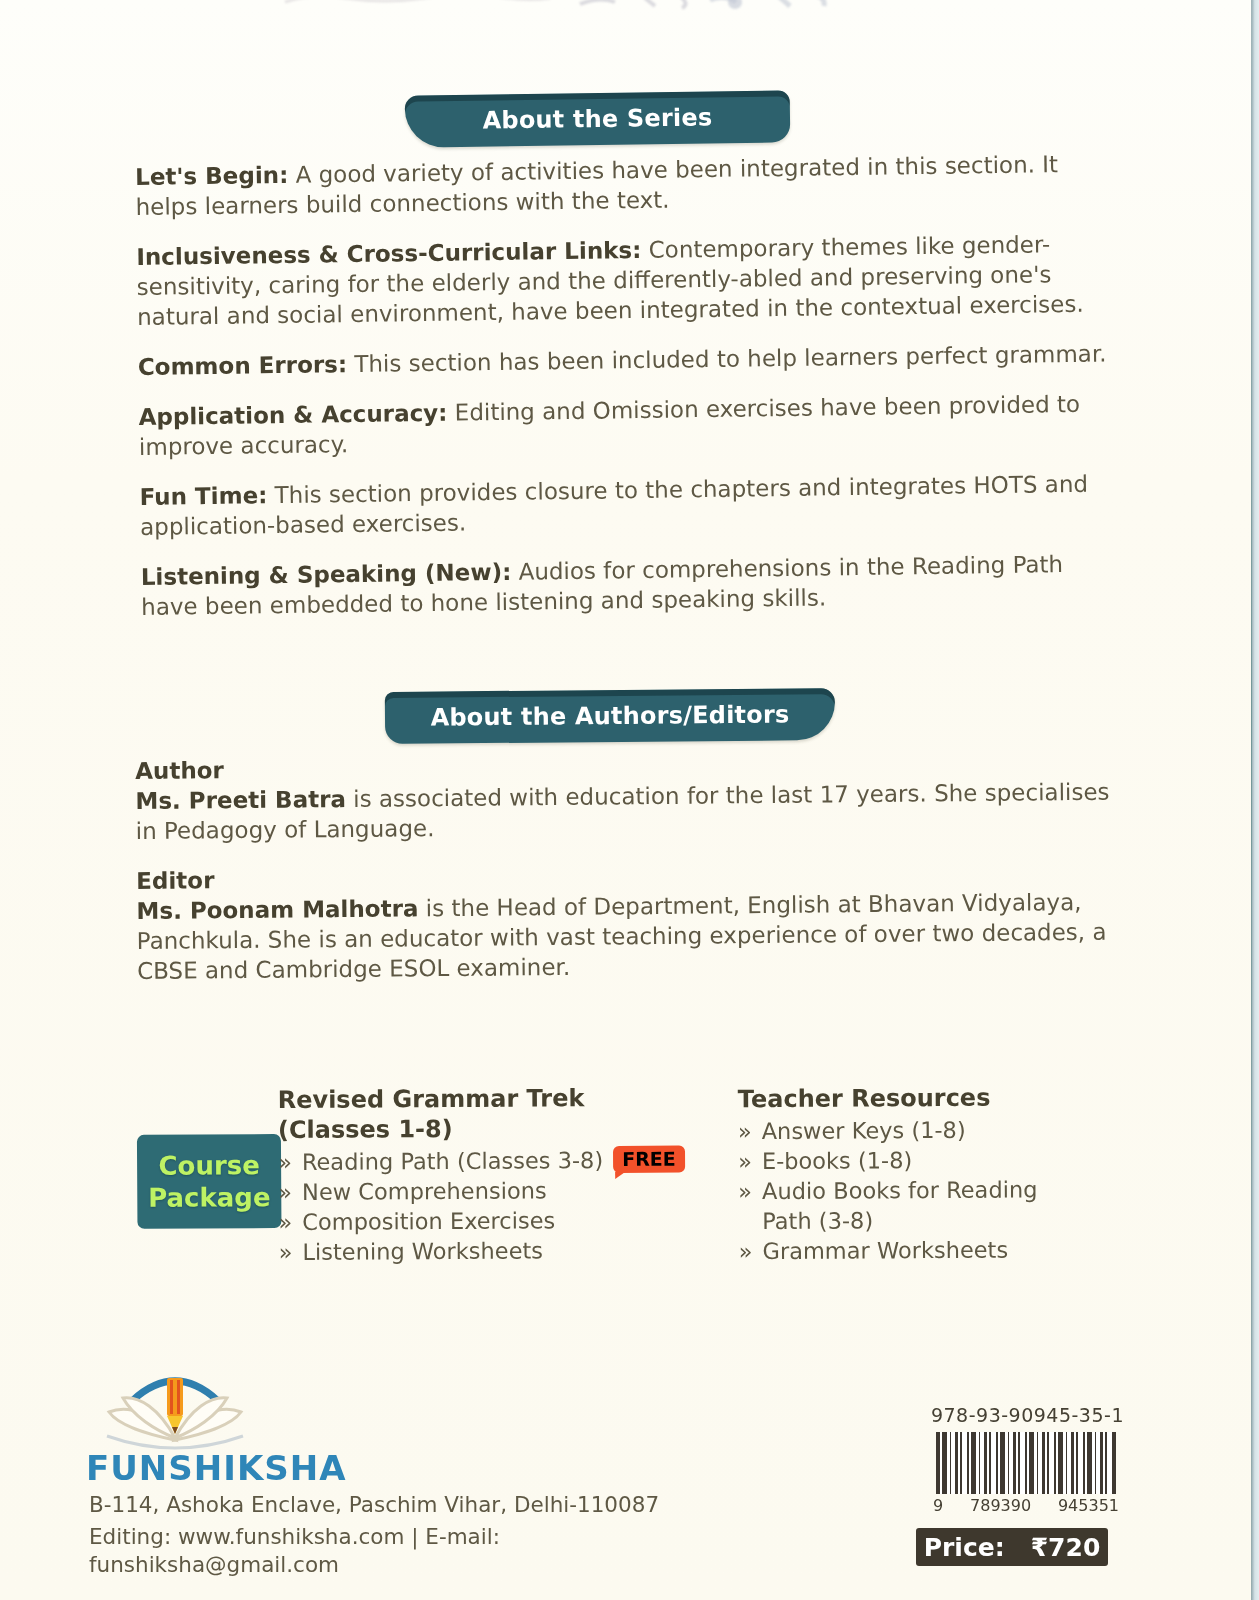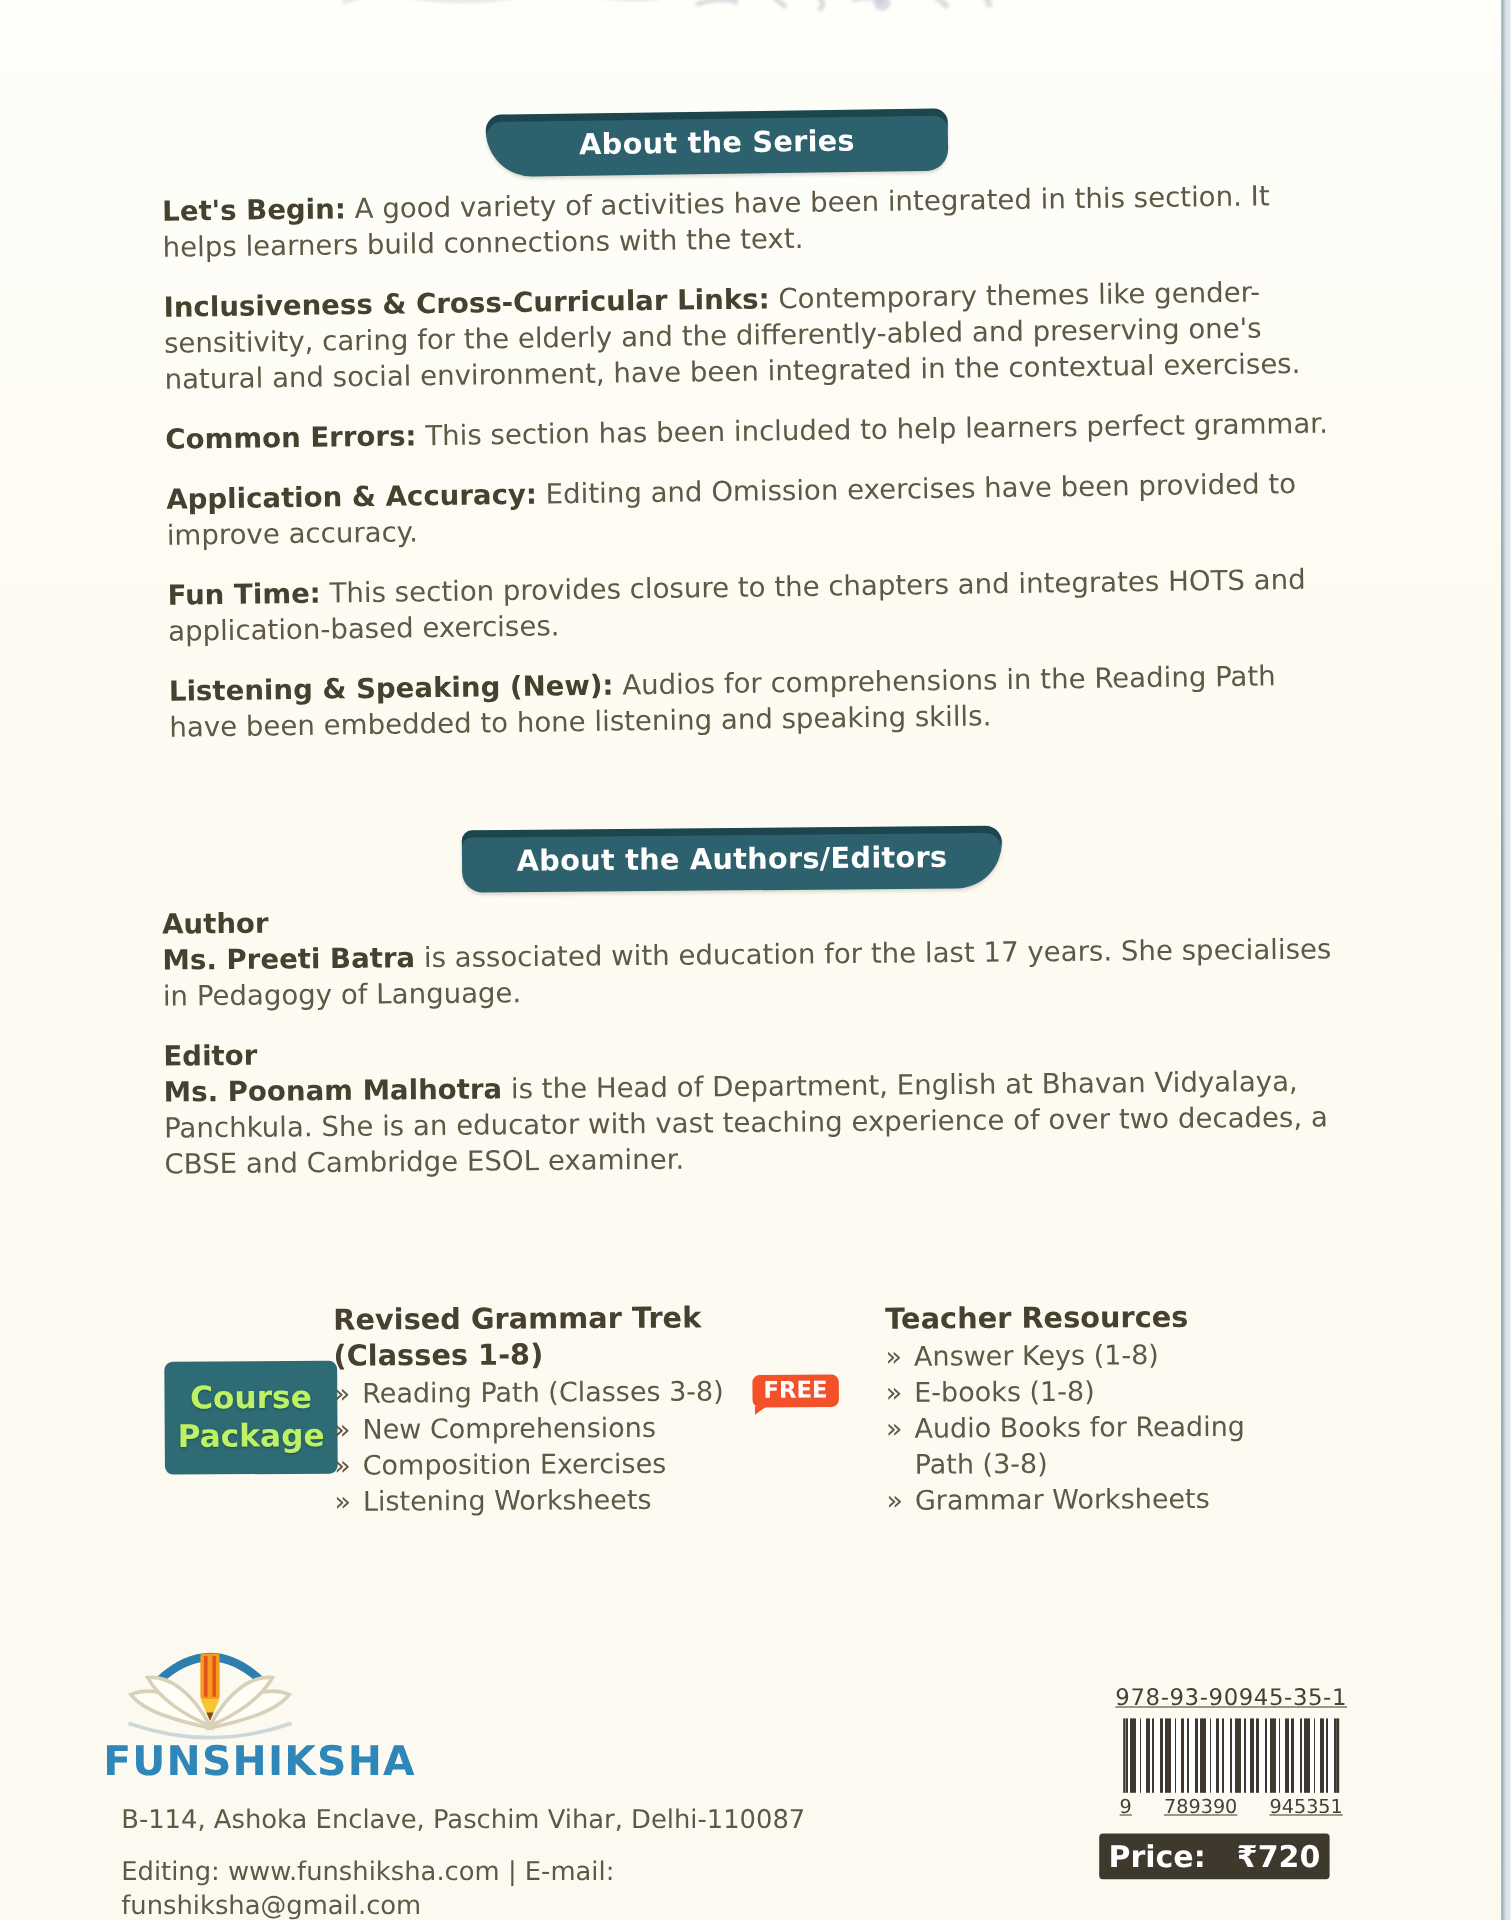--- a/index.html
+++ b/index.html
@@ -47,37 +47,37 @@
   }
   .col-heading{position:absolute;font-weight:bold;font-size:24px;line-height:30px;color:#46412f;margin:0;}
   .course-heading{left:278px;top:1086px;}
   .teacher-heading{left:738px;top:1088px;}
   ul.chevlist{position:absolute;list-style:none;margin:0;padding:0;font-size:22.5px;line-height:30px;color:#5e5844;}
   .course-list{left:278px;top:1148px;width:440px;}
   .teacher-list{left:738px;top:1120px;width:330px;}
   ul.chevlist li{display:flex;align-items:flex-start;}
   ul.chevlist .chev{flex:0 0 auto;margin-right:10px;color:#5e5844;}
   .free-badge{
-    display:inline-block;background:#f2512a;color:#ffffff;font-weight:bold;font-size:19px;
-    padding:2px 9px 3px 9px;border-radius:6px;margin-left:24px;position:relative;line-height:22px;
+    display:inline-block;background:#f2512a;color:#000000;font-weight:bold;font-size:19px;
+    padding:2px 9px 3px 9px;border-radius:6px;margin-left:10px;position:relative;line-height:22px;
     transform:translateY(-2px);
   }
   .free-badge::after{
     content:"";position:absolute;left:2px;bottom:-6px;width:0;height:0;
     border-left:10px solid #f2512a;border-bottom:7px solid transparent;
   }
 
   
   .logo-wrap{position:absolute;left:95px;top:1356px;width:160px;height:96px;}
   .brand{position:absolute;left:86px;top:1448px;width:220px;font-size:34px;font-weight:800;color:#2f86b8;letter-spacing:1px;}
   .pub-lines{position:absolute;left:85px;top:1487px;width:640px;font-size:21.5px;line-height:28px;color:#5e5844;}
-  .pub-lines div{margin:16px;}
-
-  
-  .isbn-block{position:absolute;left:928px;top:1404px;width:196px;text-align:center;text-decoration:underline;}
+  .pub-lines div{margin:4px;}
+
+  
+  .isbn-block{position:absolute;left:928px;top:1404px;width:196px;text-align:right;}
   .isbn-text{font-size:19px;color:#454033;letter-spacing:.5px;}
   .barcode{
     margin:6px auto 0 auto;width:176px;height:62px;
     background:
       repeating-linear-gradient(90deg,
         #3e3831 0 2px, #ffffff 2px 4px,
         #3e3831 4px 9px, #ffffff 9px 12px,
         #3e3831 12px 13px, #ffffff 13px 17px,
         #3e3831 17px 20px, #ffffff 20px 22px,
         #3e3831 22px 24px, #ffffff 24px 29px);

